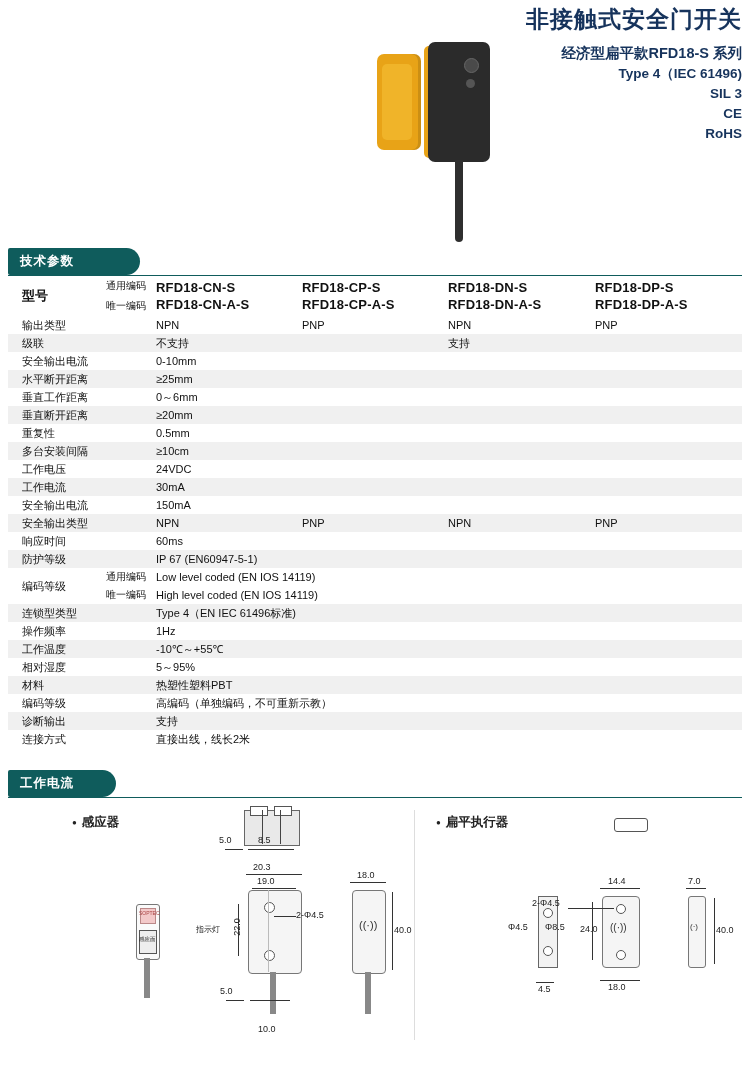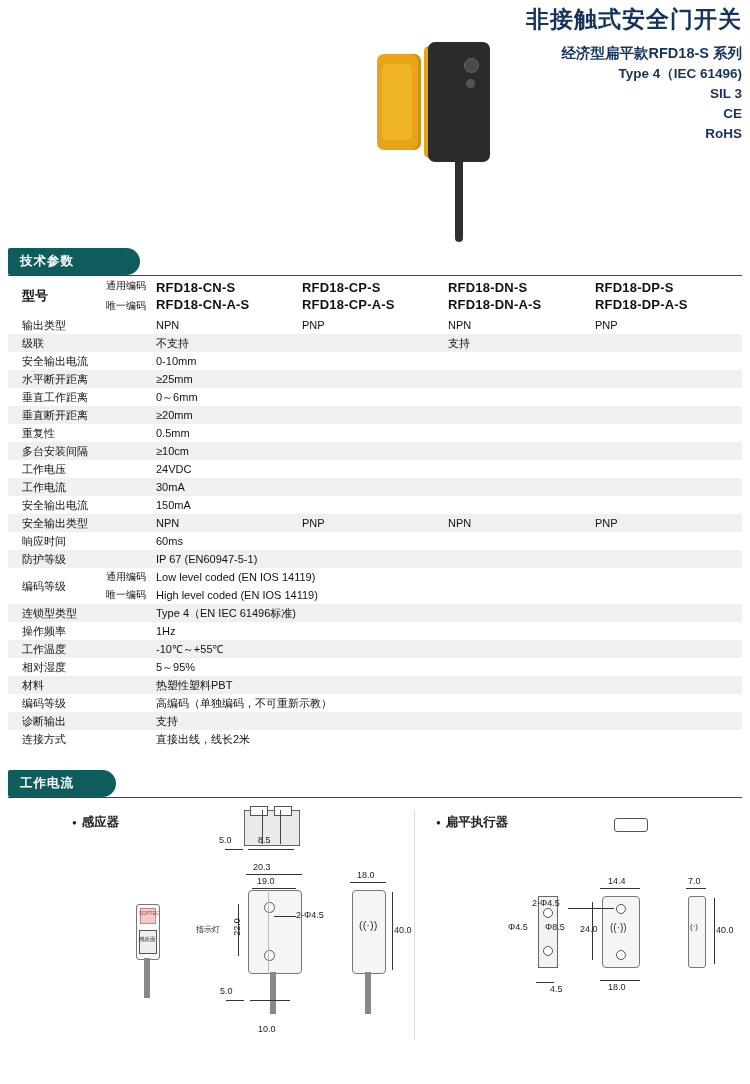--- a/index.html
+++ b/index.html
@@ -504,21 +504,21 @@
   <div class="dimtxt" style="left:258px; top:182px;margin-top:38px;">10.0</div>
 
   <div class="box" style="left:614px; top:14px; width:32px; height:12px; border-radius:3px; background:#fff;"></div>
 
   <div class="gbox" style="left:538px; top:92px; width:18px; height:70px; background:#f2f2f2;"></div>
   <div class="circ" style="left:543px; top:104px; width:8px; height:8px;"></div>
   <div class="circ" style="left:543px; top:142px; width:8px; height:8px;"></div>
   <div class="dimtxt" style="left:508px; top:118px;">Φ4.5</div>
   <div class="dimtxt" style="left:545px; top:118px;">Φ8.5</div>
   <div class="dimline" style="left:536px; top:178px; width:18px;"></div>
-  <div class="dimtxt" style="left:550px; top:180px;text-align:right;">4.5</div>
+  <div class="dimtxt" style="left:538px; top:180px;text-align:right;">4.5</div>
 
   <div class="ybox" style="left:602px; top:92px; width:36px; height:70px; border-radius:4px;"></div>
   <div class="circ" style="left:616px; top:100px; width:8px; height:8px;"></div>
   <div class="circ" style="left:616px; top:146px; width:8px; height:8px;"></div>
   <div class="wave" style="left:610px; top:118px; font-size:10px;">((·))</div>
   <div class="dimline" style="left:568px; top:104px; width:46px;"></div>
   <div class="dimtxt" style="left:532px; top:94px;">2-Φ4.5</div>
   <div class="dimline" style="left:600px; top:84px; width:40px;"></div>
   <div class="dimtxt" style="left:608px; top:72px;">14.4</div>
   <div class="dimlinev" style="left:592px; top:98px; height:58px;"></div>

